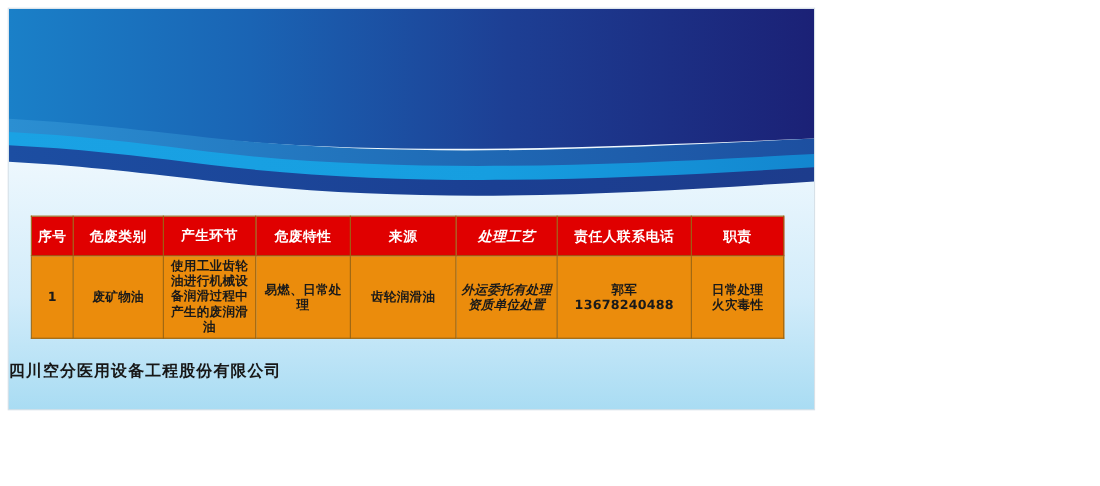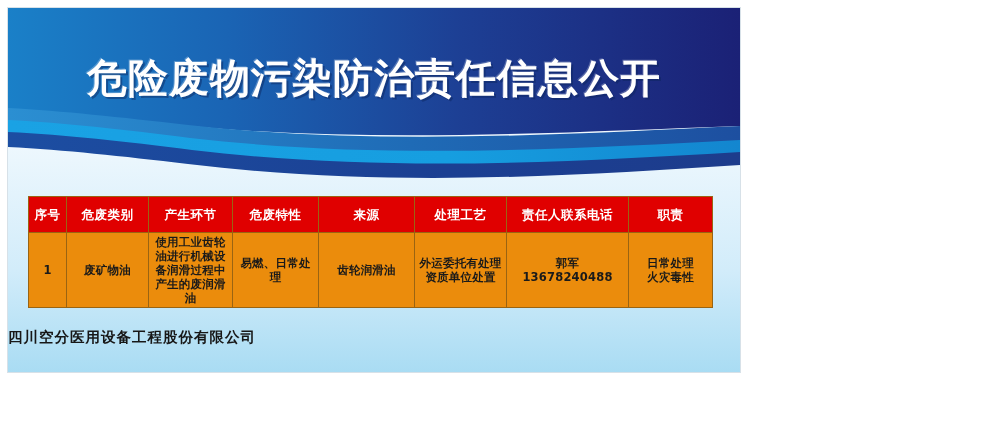--- a/index.html
+++ b/index.html
@@ -84,24 +84,24 @@
     font-weight: 700;
     height: 71px;
     line-height: 14px;
     letter-spacing: 0.2px;
     margin-left: 36px;
   }
   td.narrow-wrap { line-height: 13.5px; }
 
   .c0 { width: 38px; }
   .c1 { width: 82px; }
-  .c2 { width: 84px; }
+  .c2 { width: 84px; font-family: Liberation Serif, serif; }
   .c3 { width: 86px; }
   .c4 { width: 96px; }
-  .c5 { width: 92px; }
+  .c5 { width: 92px; font-style: italic; }
   .c6 { width: 122px; }
   .c7 { width: 84px; }
 
   #company {
     position: absolute;
     left: 0; top: 320px;
     width: 712px;
     text-align: left;
     padding-right: 12px;
     color: #171717;
@@ -144,21 +144,20 @@
 
       <path d="M0,0 L732,0 L732,118 C560,124 360,136 170,117 C100,110 45,104 0,102 Z" fill="url(#gTop)"></path>
 
       <path d="M0,100 C55,103 110,109 180,117 C370,138 560,126 732,118 L732,134 C560,142 368,153 176,132 C108,124 54,118 0,115 Z" fill="url(#gMid)"></path>
 
       <path d="M0,112 C58,115 112,121 182,130 C372,152 562,141 732,132 L732,146 C562,156 372,167 178,144 C110,136 56,130 0,127 Z" fill="url(#gCyan)"></path>
 
       <path d="M0,124 C60,127 114,133 184,142 C374,165 564,154 732,144 L732,157 C564,168 374,180 180,156 C112,148 58,142 0,139 Z" fill="url(#gDeep)"></path>
     </svg>
 
-    <div id="title">危险废物污染防治责任信息公开</div>
   </div>
 
   <div id="table-wrap">
     <table class="hw">
       <thead>
         <tr>
           <th class="c0">序号</th>
           <th class="c1">危废类别</th>
           <th class="c2">产生环节</th>
           <th class="c3">危废特性</th>

